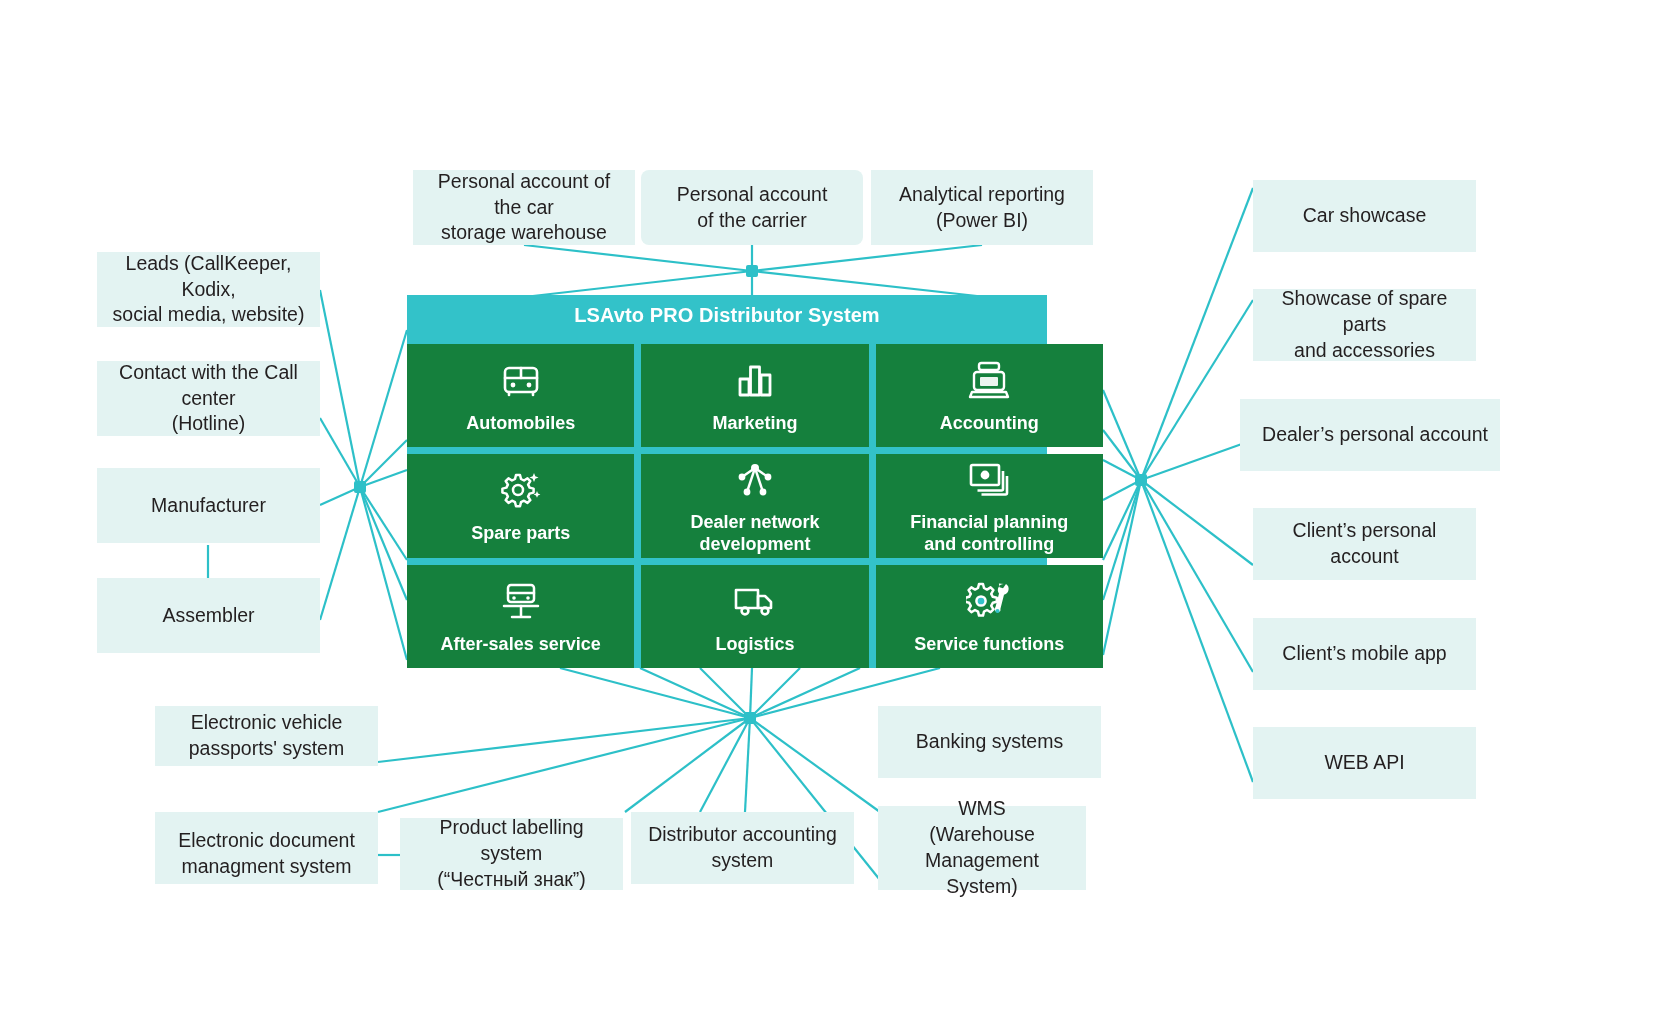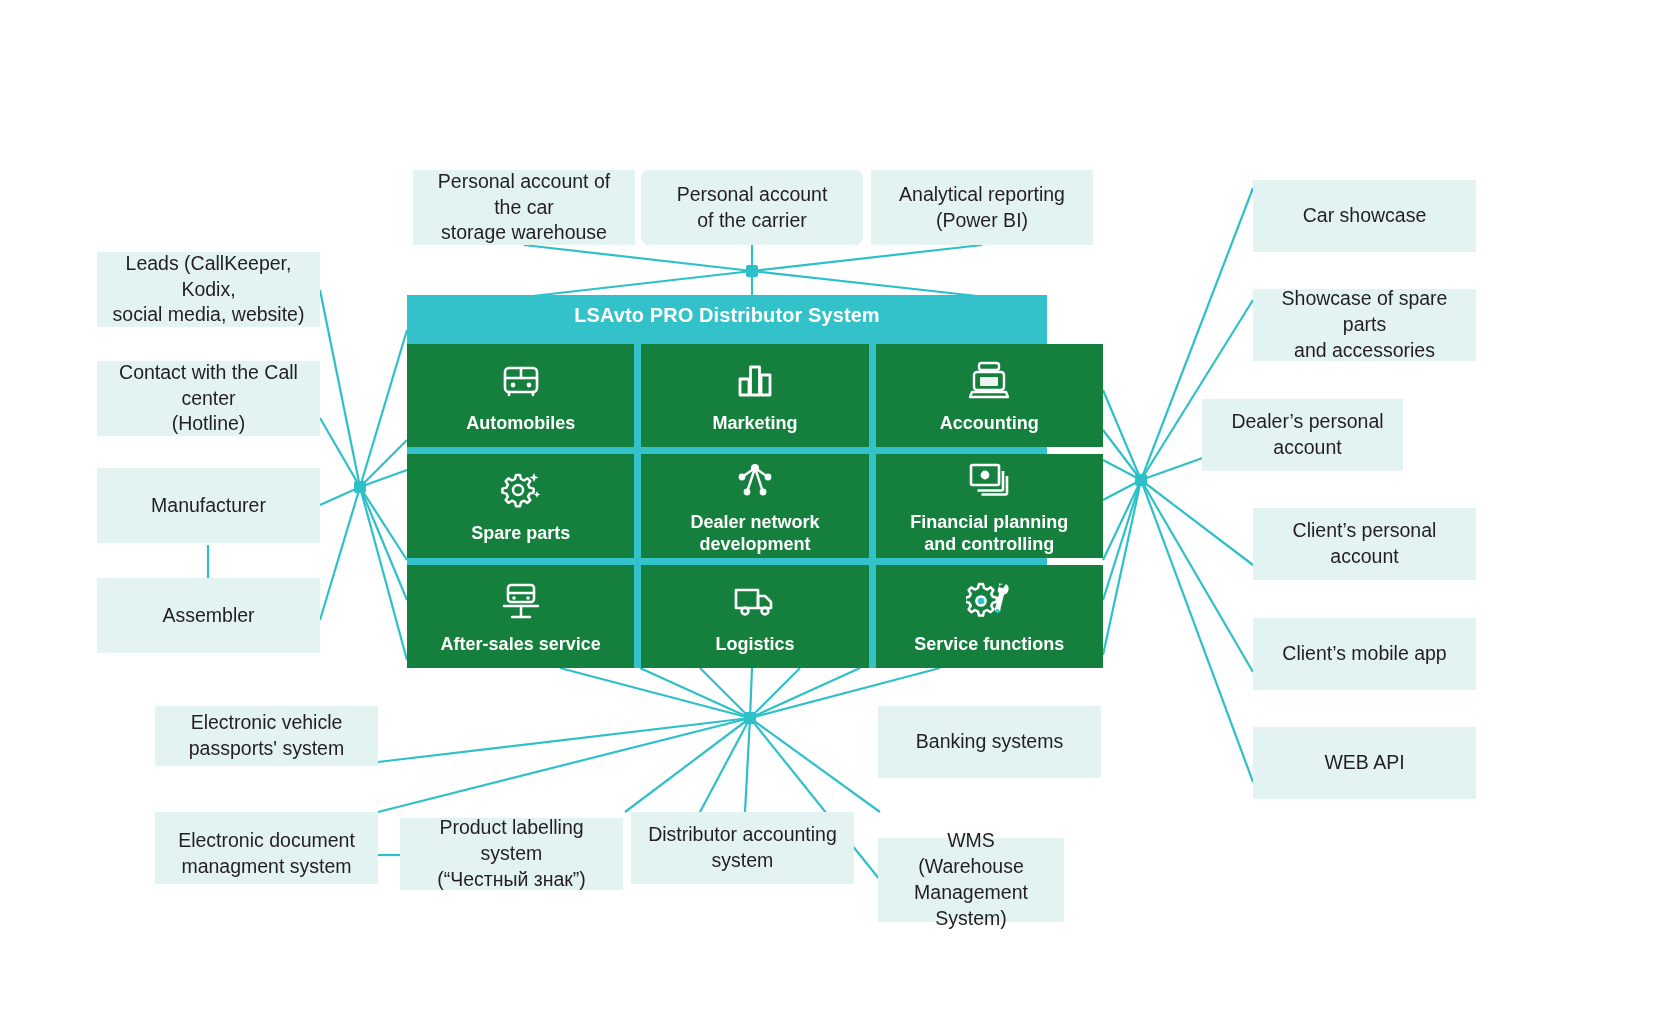--- a/index.html
+++ b/index.html
@@ -178,21 +178,21 @@
     <span style="white-space:pre-line">Assembler</span>
   </div>
 
   <div class="ext-box" style="left:1253px;top:180px;width:223px;height:72px;">
     <span style="white-space:pre-line">Car showcase</span>
   </div>
   <div class="ext-box" style="left:1253px;top:289px;width:223px;height:72px;">
     <span style="white-space:pre-line">Showcase of spare parts
 and accessories</span>
   </div>
-  <div class="ext-box" style="left:1202px;top:399px;width:201px;height:72px;padding-left:20px;">
+  <div class="ext-box" style="left:1240px;top:399px;width:260px;height:72px;padding-left:20px;">
     <span style="white-space:pre-line">Dealer’s personal account</span>
   </div>
   <div class="ext-box" style="left:1253px;top:508px;width:223px;height:72px;">
     <span style="white-space:pre-line">Client’s personal account</span>
   </div>
   <div class="ext-box" style="left:1253px;top:618px;width:223px;height:72px;">
     <span style="white-space:pre-line">Client’s mobile app</span>
   </div>
   <div class="ext-box" style="left:1253px;top:727px;width:223px;height:72px;">
     <span style="white-space:pre-line">WEB API</span>
@@ -210,21 +210,21 @@
 managment system</span>
   </div>
   <div class="ext-box" style="left:400px;top:812px;width:223px;height:72px;margin-top:6px;">
     <span style="white-space:pre-line">Product labelling system
 (“Честный знак”)</span>
   </div>
   <div class="ext-box" style="left:631px;top:812px;width:223px;height:72px;">
     <span style="white-space:pre-line">Distributor accounting
 system</span>
   </div>
-  <div class="ext-box" style="left:878px;top:806px;width:186px;height:84px;margin-top:32px;">
+  <div class="ext-box" style="left:878px;top:806px;width:208px;height:84px;">
     <span style="white-space:pre-line">WMS
 (Warehouse Management
 System)</span>
   </div>
 
   <div id="system">
     <div id="system-title">LSAvto PRO Distributor System</div>
 
     <div id="grid">
 

